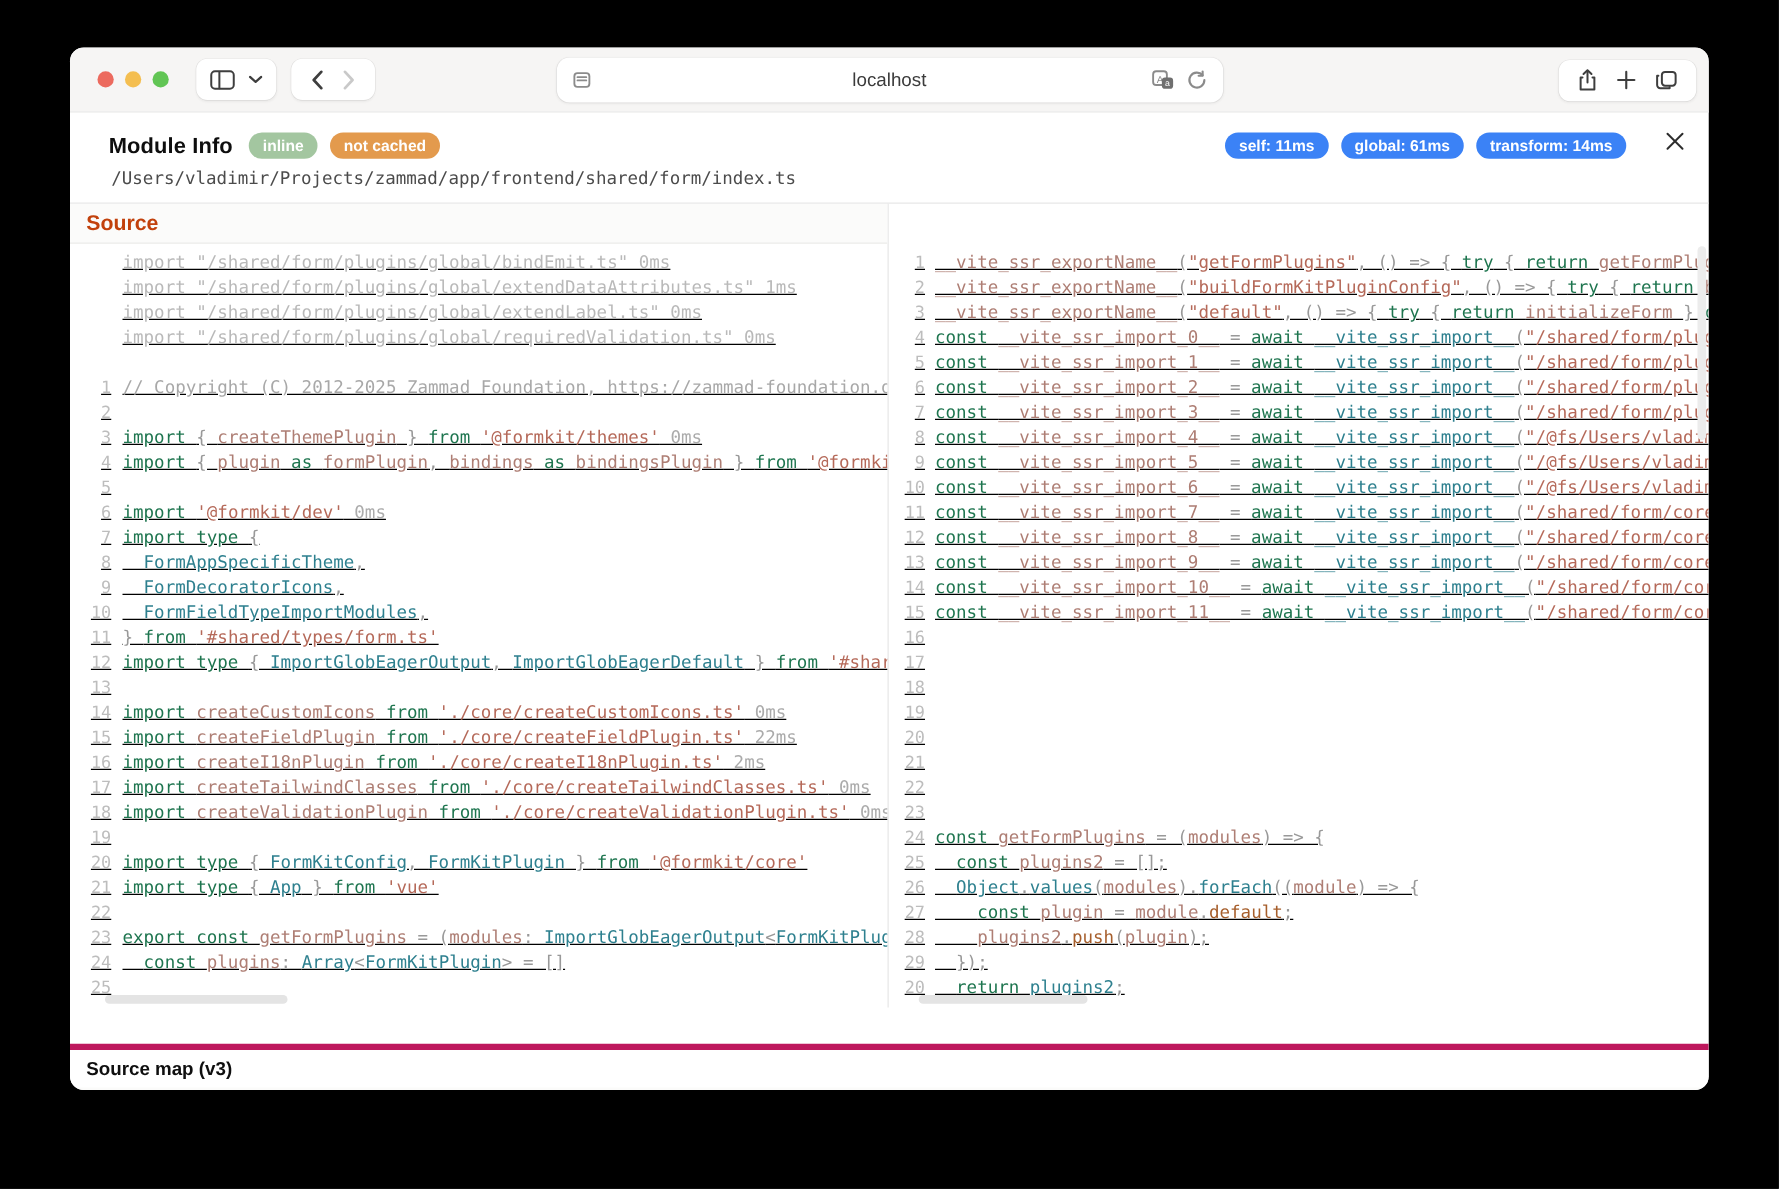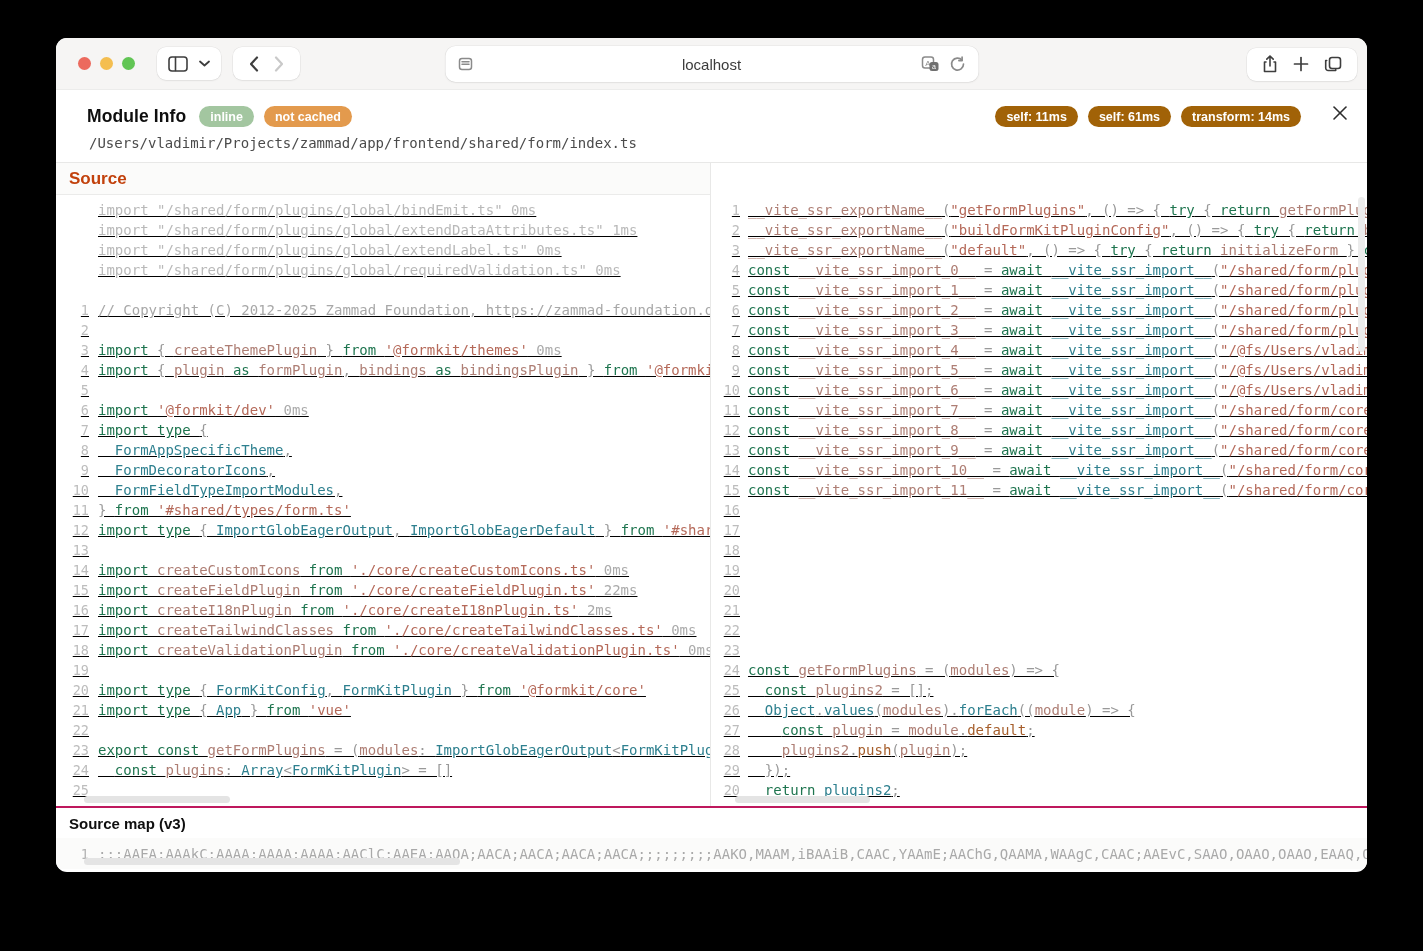--- a/index.html
+++ b/index.html
@@ -18,21 +18,21 @@
   .url-ico-r2{position:absolute;right:12px;top:9px;}
   .right-cluster{position:absolute;right:10px;top:9.5px;width:110px;}
   
   .modhead{position:relative;padding:16px 16px 0 31px;}
   .title-row{display:flex;align-items:center;}
   .m-title{font-size:17.5px;font-weight:700;color:#0e0e0e;letter-spacing:.1px;}
   .badge{color:#fff;font-size:12.5px;font-weight:700;padding:3.5px 11px;border-radius:12px;white-space:nowrap;}
   .badge.inline{background:#A3C6A0;margin-left:13px;}
   .badge.notcached{background:#E39A4D;margin-left:10px;}
   .timings{margin-left:auto;display:flex;gap:10px;margin-right:50px;}
-  .badge.grey{background:#a16207;}
+  .badge.grey{background:#3b82f6;}
   .close-btn{position:absolute;right:16px;top:12px;width:22px;height:22px;cursor:pointer;}
   .path{font-family:"DejaVu Sans Mono",monospace;font-size:14px;color:#4b4b4b;margin:8px 0 11px 2px;white-space:nowrap;}
   
   .panels{display:flex;border-top:1px solid #e8e8e7;height:644px;box-sizing:border-box;}
   .panel{position:relative;overflow:hidden;box-sizing:border-box;}
   .panel.source{width:655px;border-right:1px solid #e8e8e7;}
   .panel.transformed{flex:1;}
   .panel-h{height:32px;background:#fbfbfa;border-bottom:1px solid #ebebea;display:flex;align-items:center;padding-left:13px;font-size:17px;font-weight:700;color:#c2410c;box-sizing:border-box;}
   .codearea{position:absolute;top:32px;left:0;right:0;bottom:0;overflow:hidden;padding-top:5px;font-family:"DejaVu Sans Mono",monospace;font-size:14px;line-height:20px;}
   .cl{display:flex;white-space:pre;height:20px;text-decoration:underline;}
@@ -46,21 +46,21 @@
   .tk-p{color:#999999}
   .tk-c{color:#A8A8A8}
   .tk-n{color:#ABABAB}
   .tk-o{color:#A65E2B}
   .tk-d{color:#393A34}
   .tk-g{color:#B9B9B9}
   .thumb{position:absolute;background:#e4e4e4;border-radius:4px;}
   .thumb.h{height:7px;bottom:3px;}
   .thumb.v{width:7px;right:2px;background:#ececec;}
   
-  .smap{border-top:2px solid #be185d;position:relative;height:61px;box-sizing:border-box;}
+  .smap{border-top:5px solid #be185d;position:relative;height:61px;box-sizing:border-box;margin-top:29px;}
   .smap-h{height:30px;display:flex;align-items:center;padding-left:13px;font-size:15px;font-weight:700;color:#0f0f0f;background:#fff;}
   .smap-line{height:31px;background:#fbfbfa;display:flex;align-items:center;font-family:"DejaVu Sans Mono",monospace;font-size:14px;white-space:pre;overflow:hidden;color:#a9a9a9;}
   .smap-ln{width:33px;flex:none;text-align:right;padding-right:9px;color:#b3b3b3;font-size:13.5px;}
   .icon-dark{stroke:#3e3e3e;fill:none;stroke-width:2;stroke-linecap:round;stroke-linejoin:round;}
   .icon-dis{stroke:#c9c9c9;fill:none;stroke-width:2;stroke-linecap:round;stroke-linejoin:round;}
   .icon-grey{stroke:#8b8b8b;fill:none;stroke-width:1.5;stroke-linecap:round;stroke-linejoin:round;}
 </style>
 </head>
 <body>
 
@@ -144,21 +144,21 @@
     </div>
   </div>
 
   <div class="modhead">
     <div class="title-row">
       <span class="m-title">Module Info</span>
       <span class="badge inline">inline</span>
       <span class="badge notcached">not cached</span>
       <span class="timings">
         <span class="badge grey">self: 11ms</span>
-        <span class="badge grey">self: 61ms</span>
+        <span class="badge grey">global: 61ms</span>
         <span class="badge grey">transform: 14ms</span>
       </span>
     </div>
     <span class="close-btn">
       <svg width="22" height="22" viewBox="0 0 22 22">
           <line x1="5" y1="5" x2="17" y2="17" stroke="#2d2d2d" stroke-width="1.6" stroke-linecap="round"></line>
           <line x1="17" y1="5" x2="5" y2="17" stroke="#2d2d2d" stroke-width="1.6" stroke-linecap="round"></line>
         </svg>
     </span>
     <div class="path">/Users/vladimir/Projects/zammad/app/frontend/shared/form/index.ts</div>

